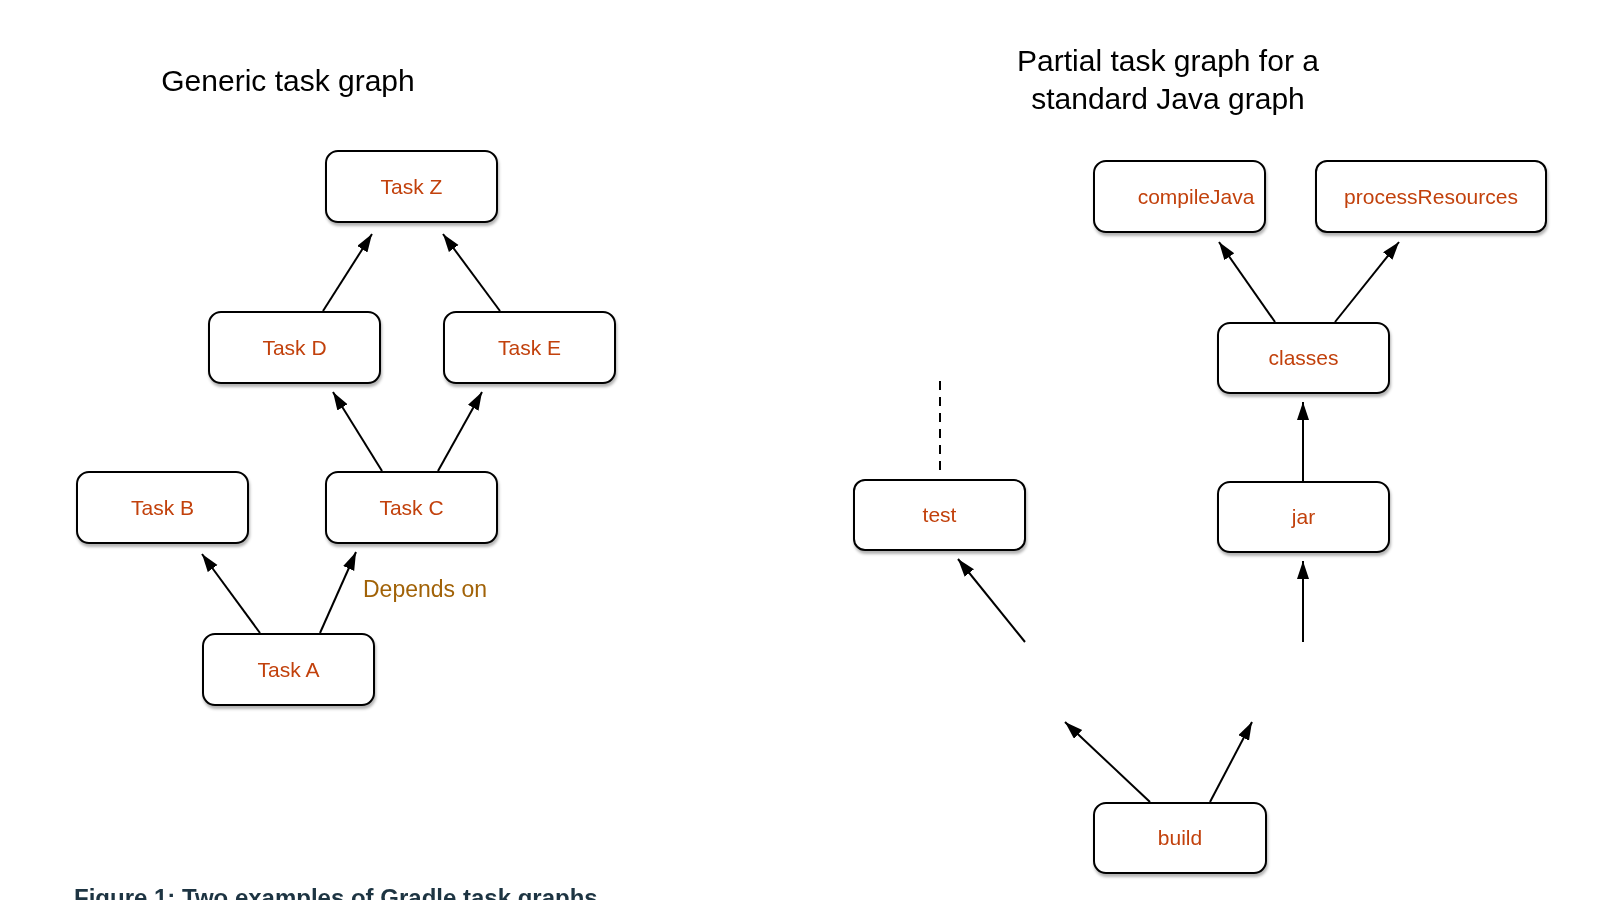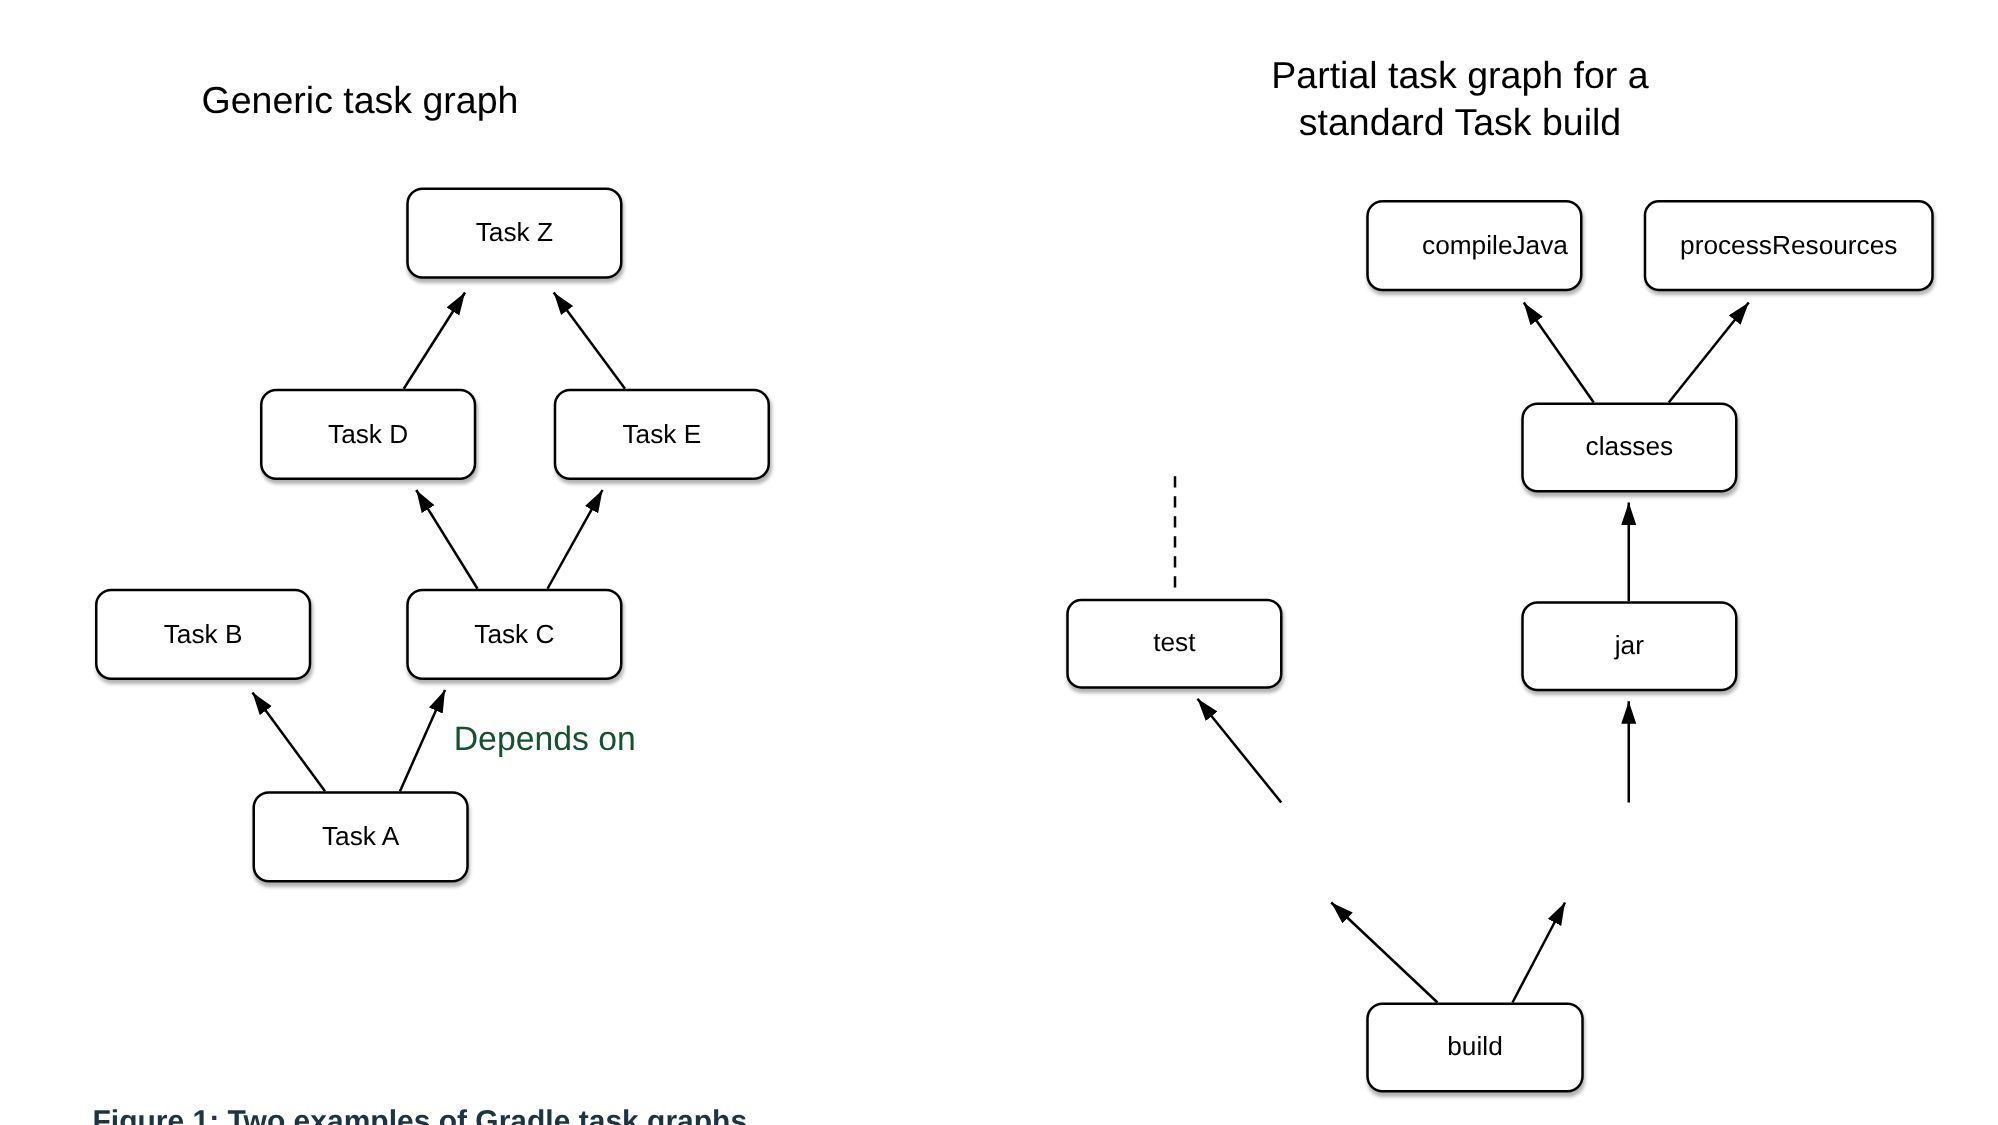--- a/index.html
+++ b/index.html
@@ -33,35 +33,35 @@
   .node {
     position: absolute;
     background: #ffffff;
     border: 2.5px solid #000000;
     border-radius: 13px;
     box-shadow: 1px 3px 3px rgba(0,0,0,0.30);
     display: flex;
     align-items: center;
     justify-content: center;
     font-size: 21px;
-    color: #000000;
+    color: #c2410c;
     box-sizing: border-box;
   }
   .graph-title {
     position: absolute;
     font-size: 30px;
     color: #000000;
     text-align: center;
     white-space: pre-line;
     line-height: 38px;
   }
   .edge-label {
     position: absolute;
-    font-size: 27px;
-    color: #14532d;
+    font-size: 23px;
+    color: #a16207;
     white-space: nowrap;
   }
   .figure-caption {
     position: absolute;
     font-size: 24px;
     font-weight: bold;
     color: #1d3442;
     white-space: nowrap;
   }
   
@@ -108,21 +108,21 @@
     <path class="edge" d="M 1303,481 L 1303,402" marker-end="url(#arrowhead)"></path>
     <path class="edge" d="M 1303,642 L 1303,561" marker-end="url(#arrowhead)"></path>
     <path class="edge" d="M 1025,642 L 958,559" marker-end="url(#arrowhead)"></path>
     <path class="edge" d="M 1150,802 L 1065,722" marker-end="url(#arrowhead)"></path>
     <path class="edge" d="M 1210,802 L 1252,722" marker-end="url(#arrowhead)"></path>
     <path class="edge dashed" d="M 940,381 L 940,477"></path>
   </svg>
 
   <div class="graph-title pos-left-title">Generic task graph</div>
   <div class="graph-title pos-right-title">Partial task graph for a
-standard Task build</div>
+standard Java graph</div>
 
   <div class="node pos-task-z">
     <span>Task Z</span>
   </div>
   <div class="node pos-task-e">
     <span>Task E</span>
   </div>
   <div class="node pos-task-d">
     <span>Task D</span>
   </div>

